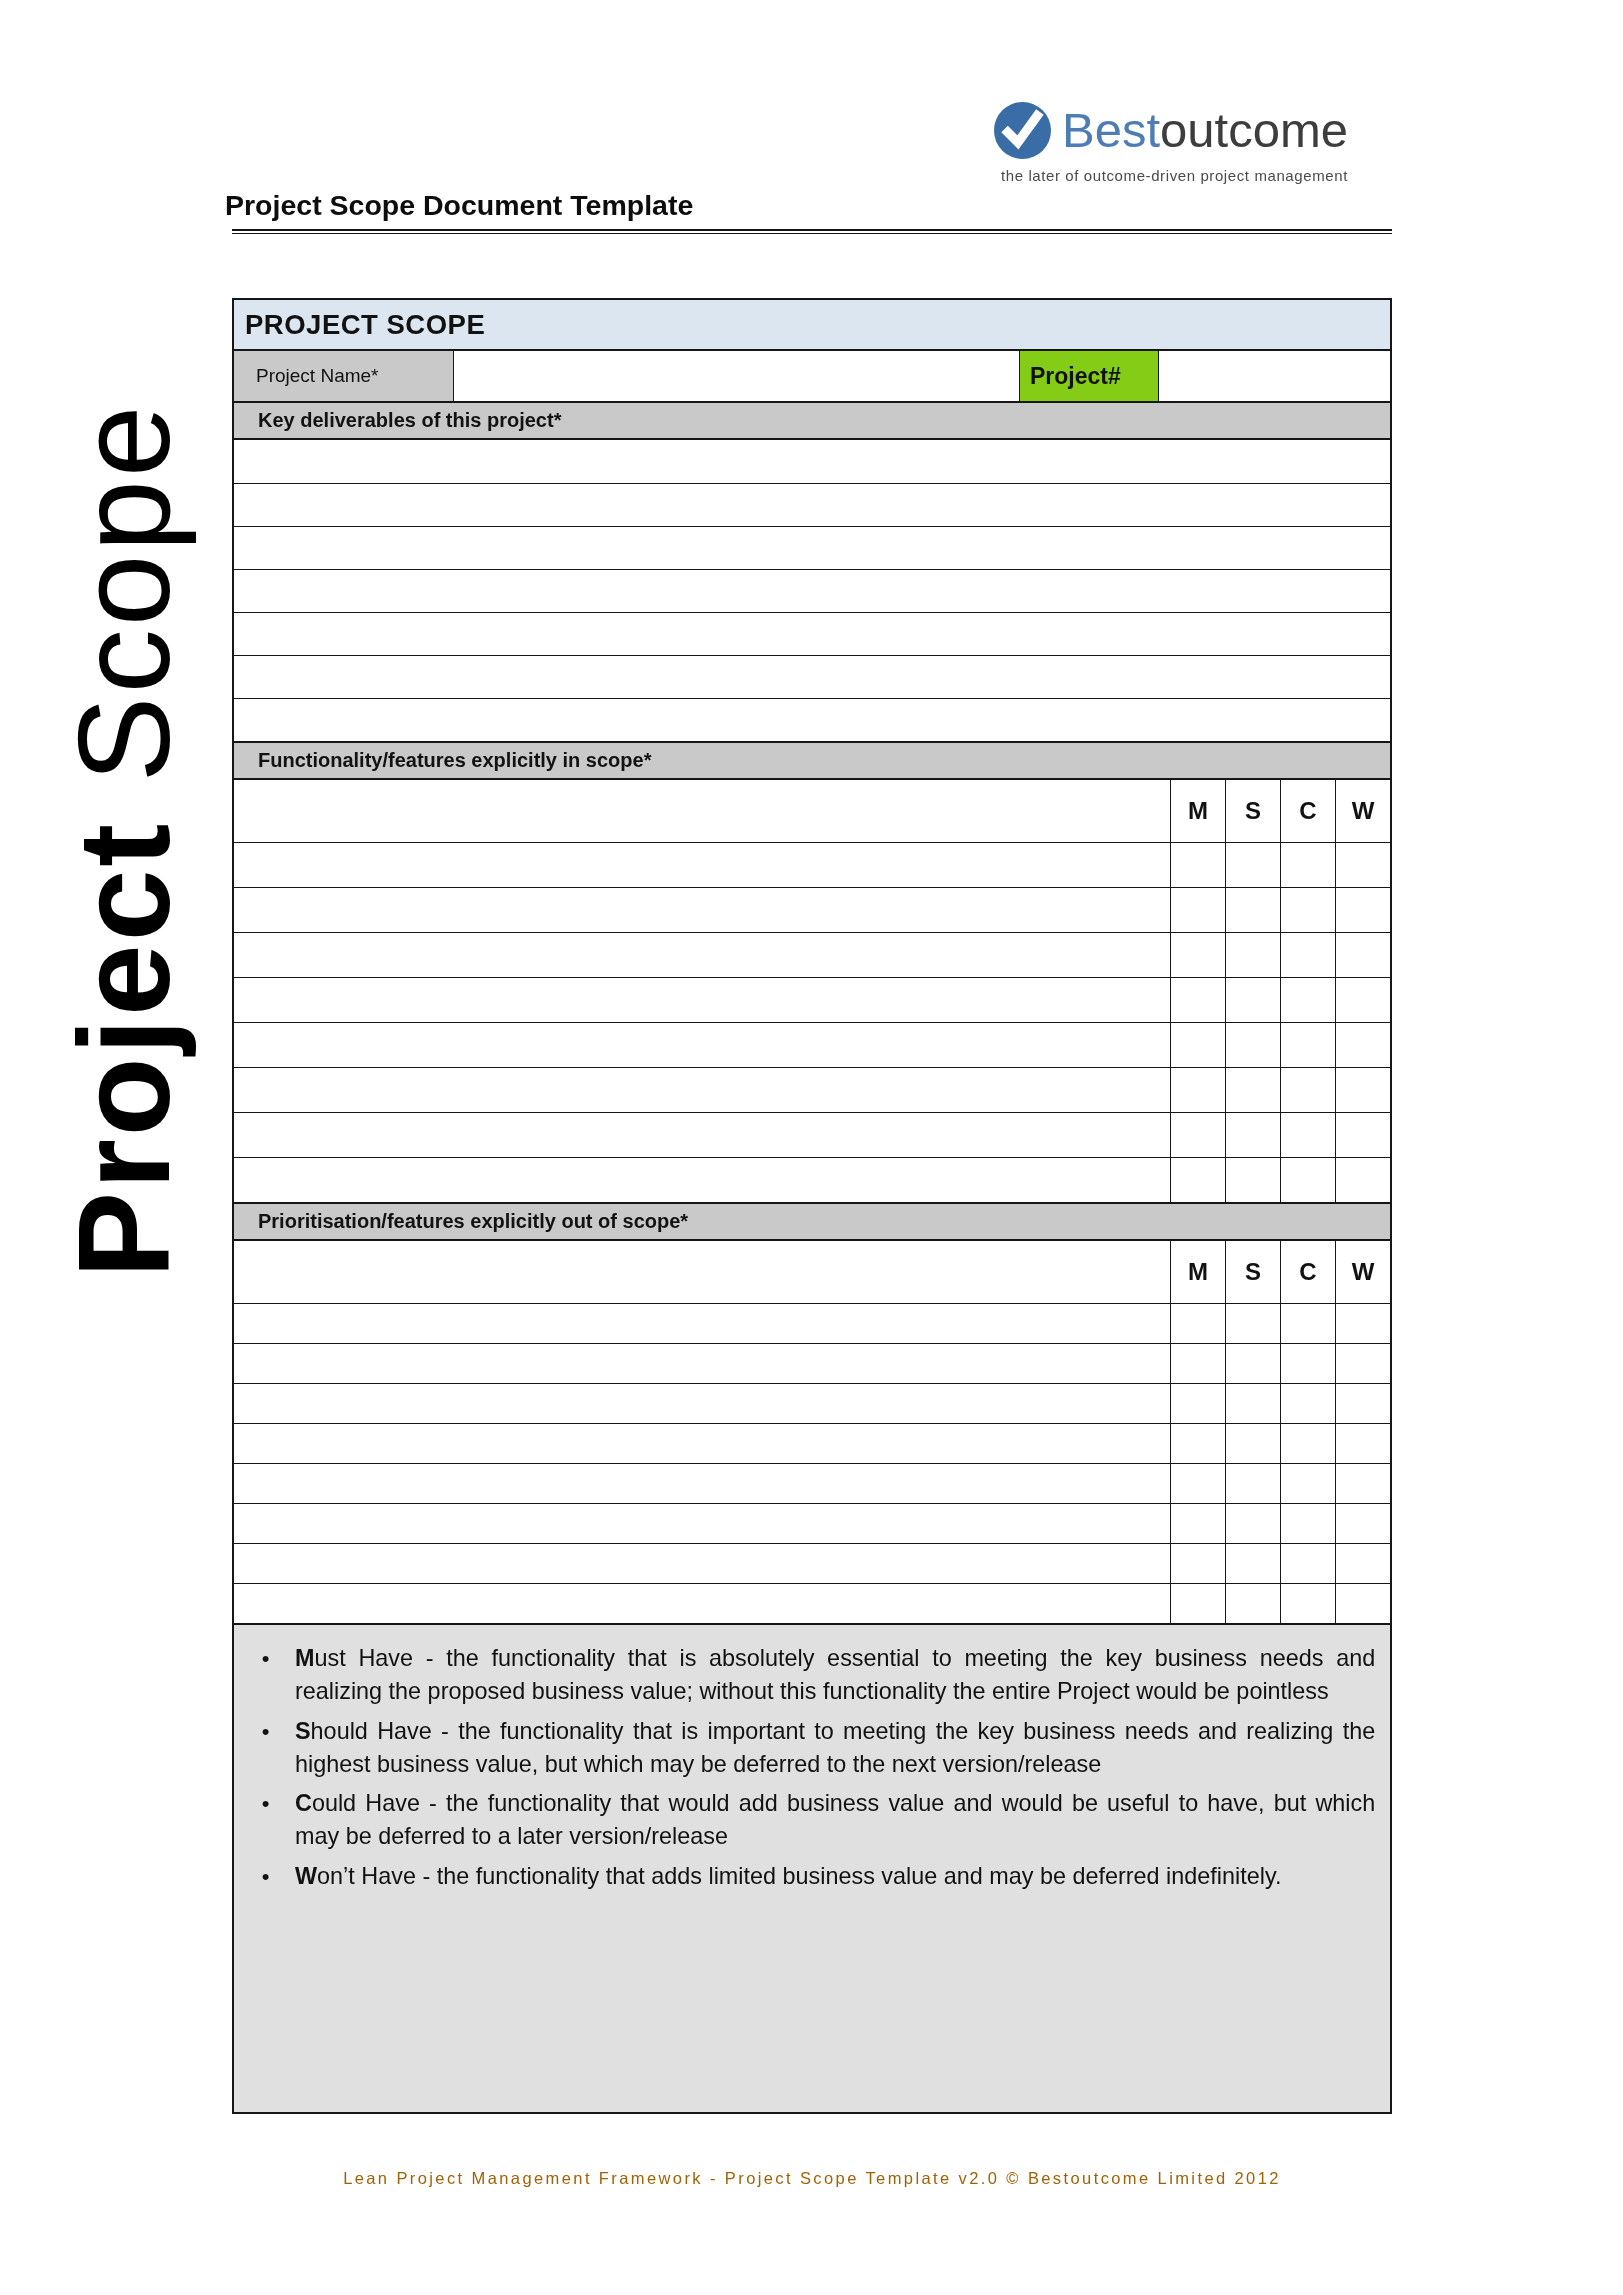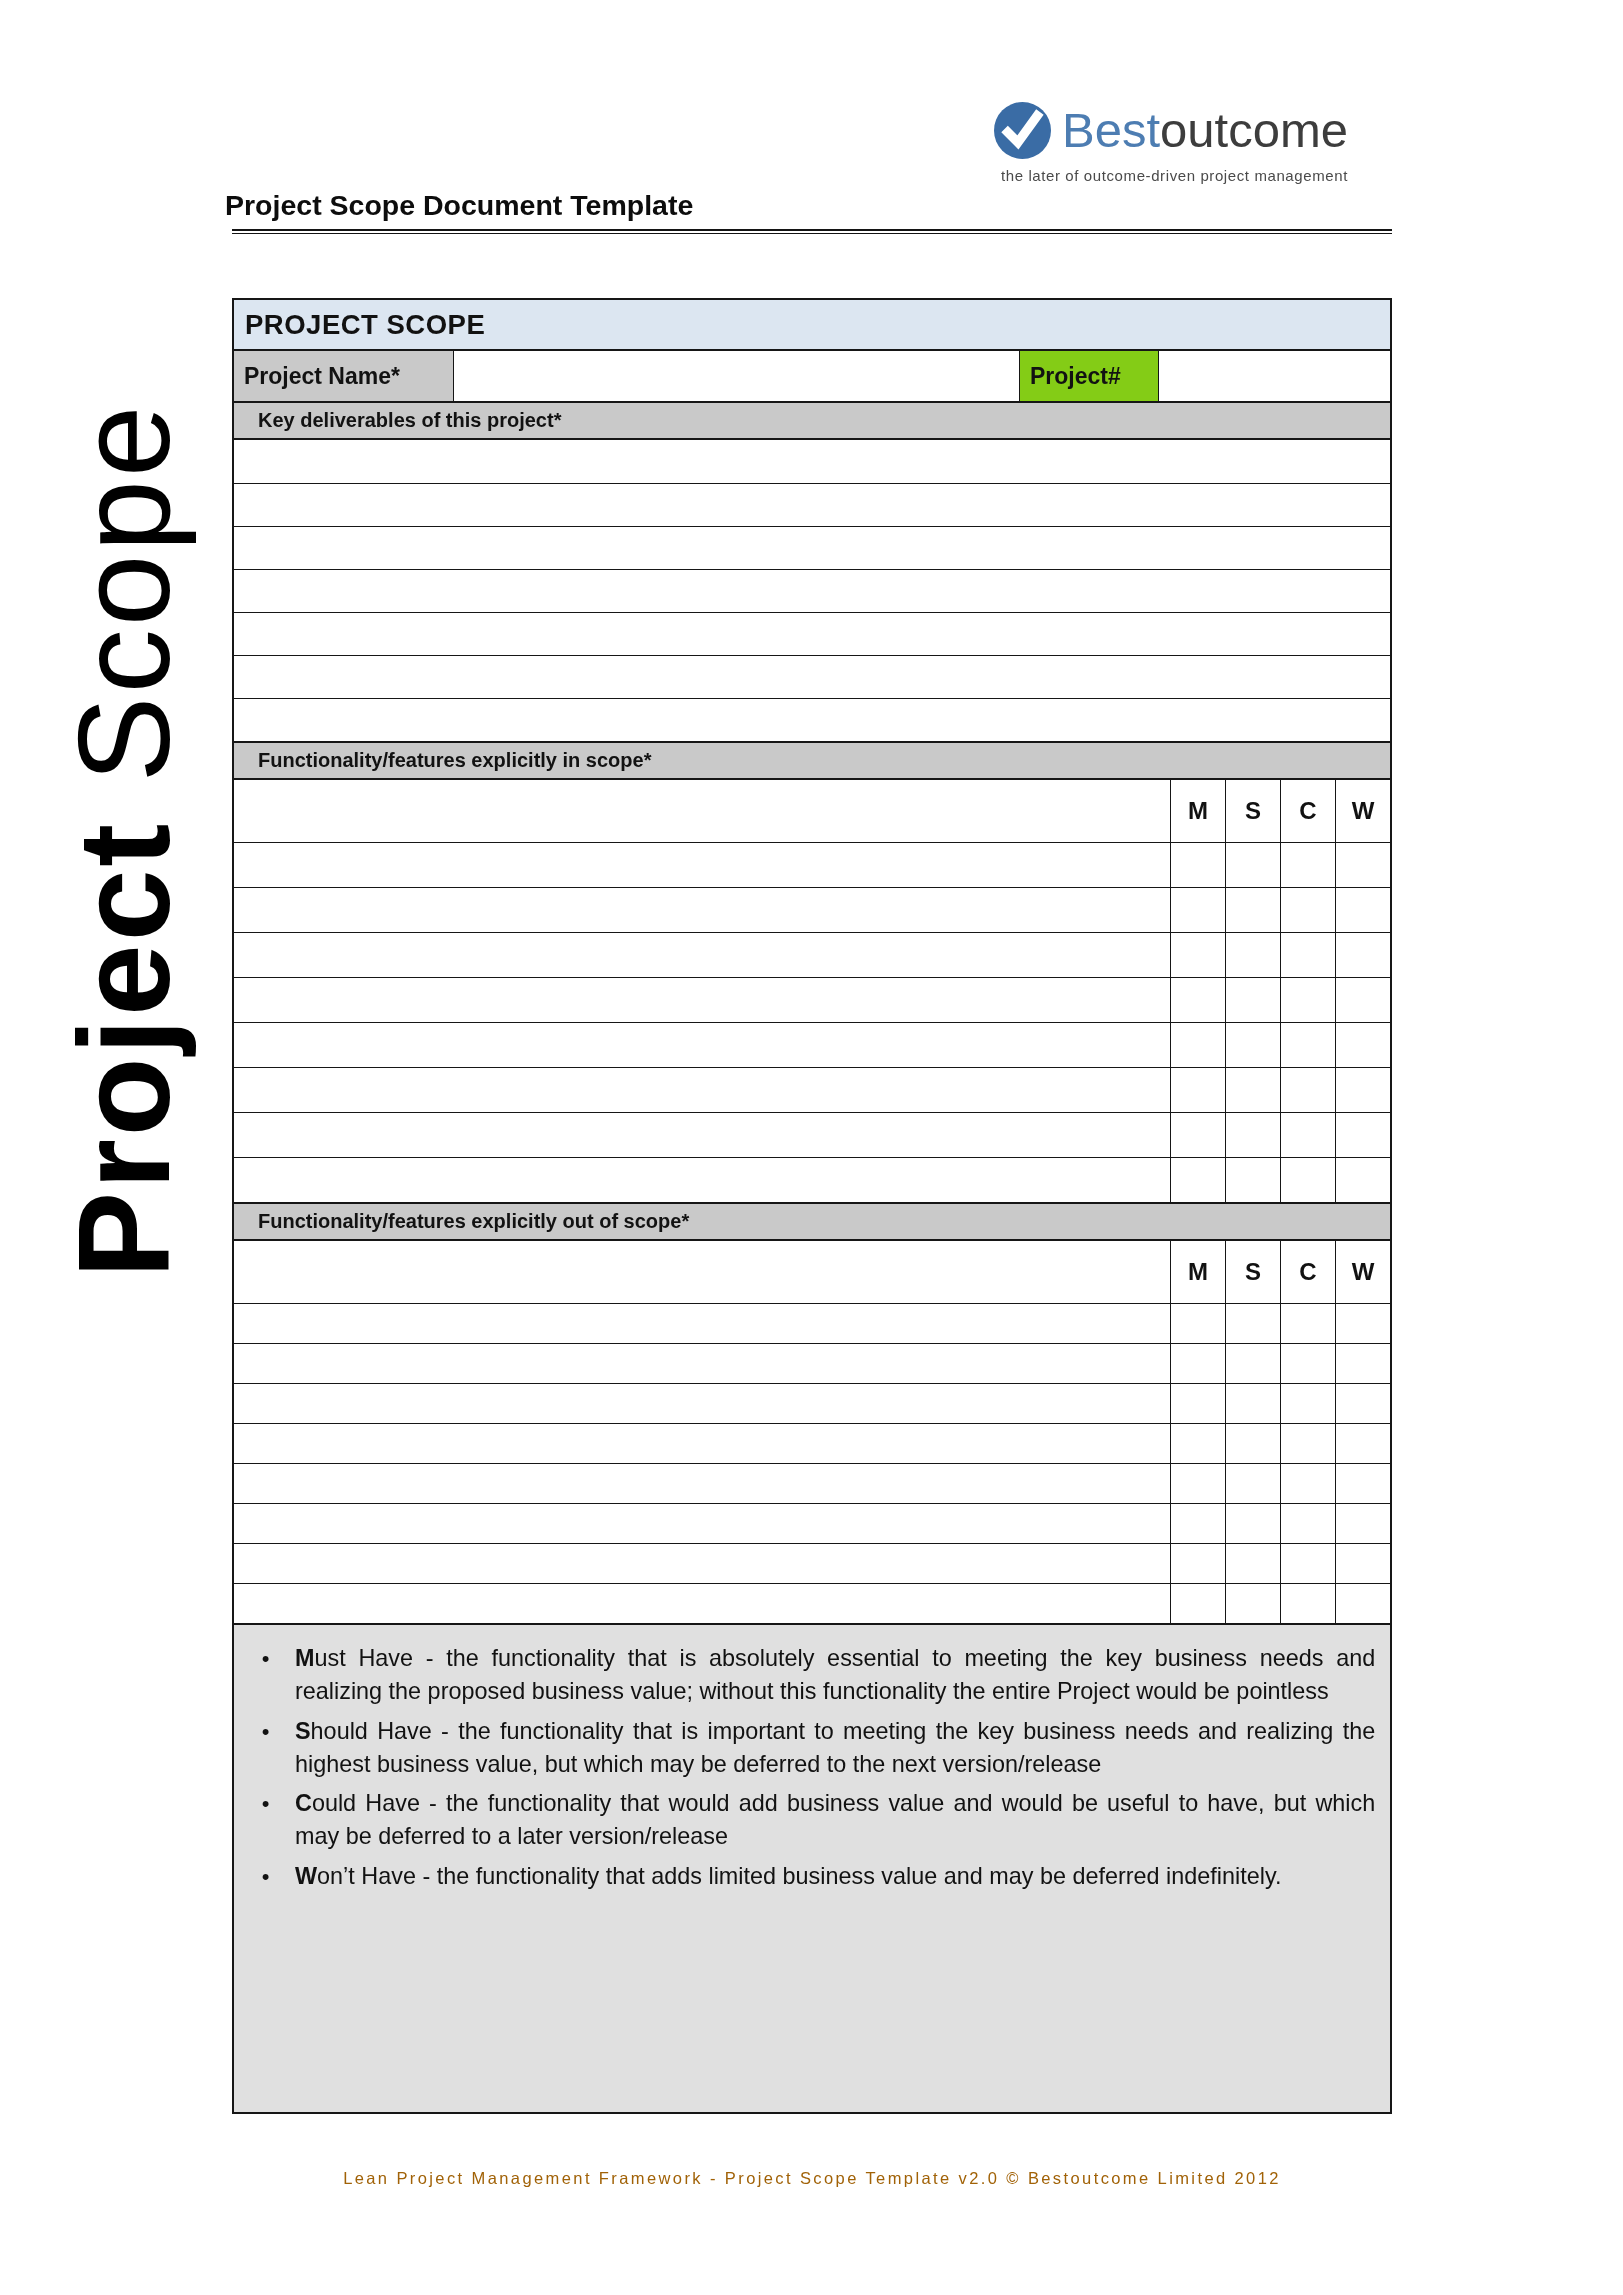--- a/index.html
+++ b/index.html
@@ -35,21 +35,21 @@
   .scope-table { position:absolute; left:232px; top:298px; width:1160px;
                  border:2.8px solid #161616; box-sizing:border-box; background:#fff; }
   .scope-table * { box-sizing:border-box; }
 
   .t-title { height:51px; background:#dce6f1; border-bottom:2.8px solid #161616;
              display:flex; align-items:center; padding-left:11px;
              font-size:27.5px; font-weight:bold; letter-spacing:0.5px; }
 
   .t-namerow { display:flex; height:50px; }
   .nr-label  { width:220px; background:#c9c9c9; border-right:1.8px solid #161616;
-               display:flex; align-items:center; padding-left:10px; font-size:23px; font-weight:bold; }
+               display:flex; align-items:center; padding-left:22px; font-size:19px; font-weight:normal; }
   .nr-input  { flex:1; background:#fff; }
   .nr-plabel { width:140px; background:#84cc16; border-left:1.8px solid #161616; border-right:1.8px solid #161616;
                display:flex; align-items:center; padding-left:10px; font-size:23px; font-weight:bold; }
   .nr-pvalue { width:231px; background:#fff; }
 
   .sec-header { height:39px; background:#c9c9c9; border-top:2.8px solid #161616; border-bottom:2.8px solid #161616;
                 display:flex; align-items:center; padding-left:24px;
                 font-size:20px; font-weight:bold; }
   .sec-header + .grid-row { border-top:0; }
 
@@ -189,21 +189,21 @@
           <div class="cell-sm"></div>
           <div class="cell-sm"></div>
         </div>
         <div class="grid-row r1">
           <div class="cell-desc"></div>
           <div class="cell-sm"></div>
           <div class="cell-sm"></div>
           <div class="cell-sm"></div>
           <div class="cell-sm"></div>
         </div>
-        <div class="sec-header">Functionality/features explicitly out of scope*</div>
+        <div class="sec-header">Prioritisation/features explicitly out of scope*</div>
         <div class="grid-row mscw-head">
           <div class="cell-desc"></div>
           <div class="cell-sm">M</div>
           <div class="cell-sm">S</div>
           <div class="cell-sm">C</div>
           <div class="cell-sm">W</div>
         </div>
         <div class="grid-row r2">
           <div class="cell-desc"></div>
           <div class="cell-sm"></div>

